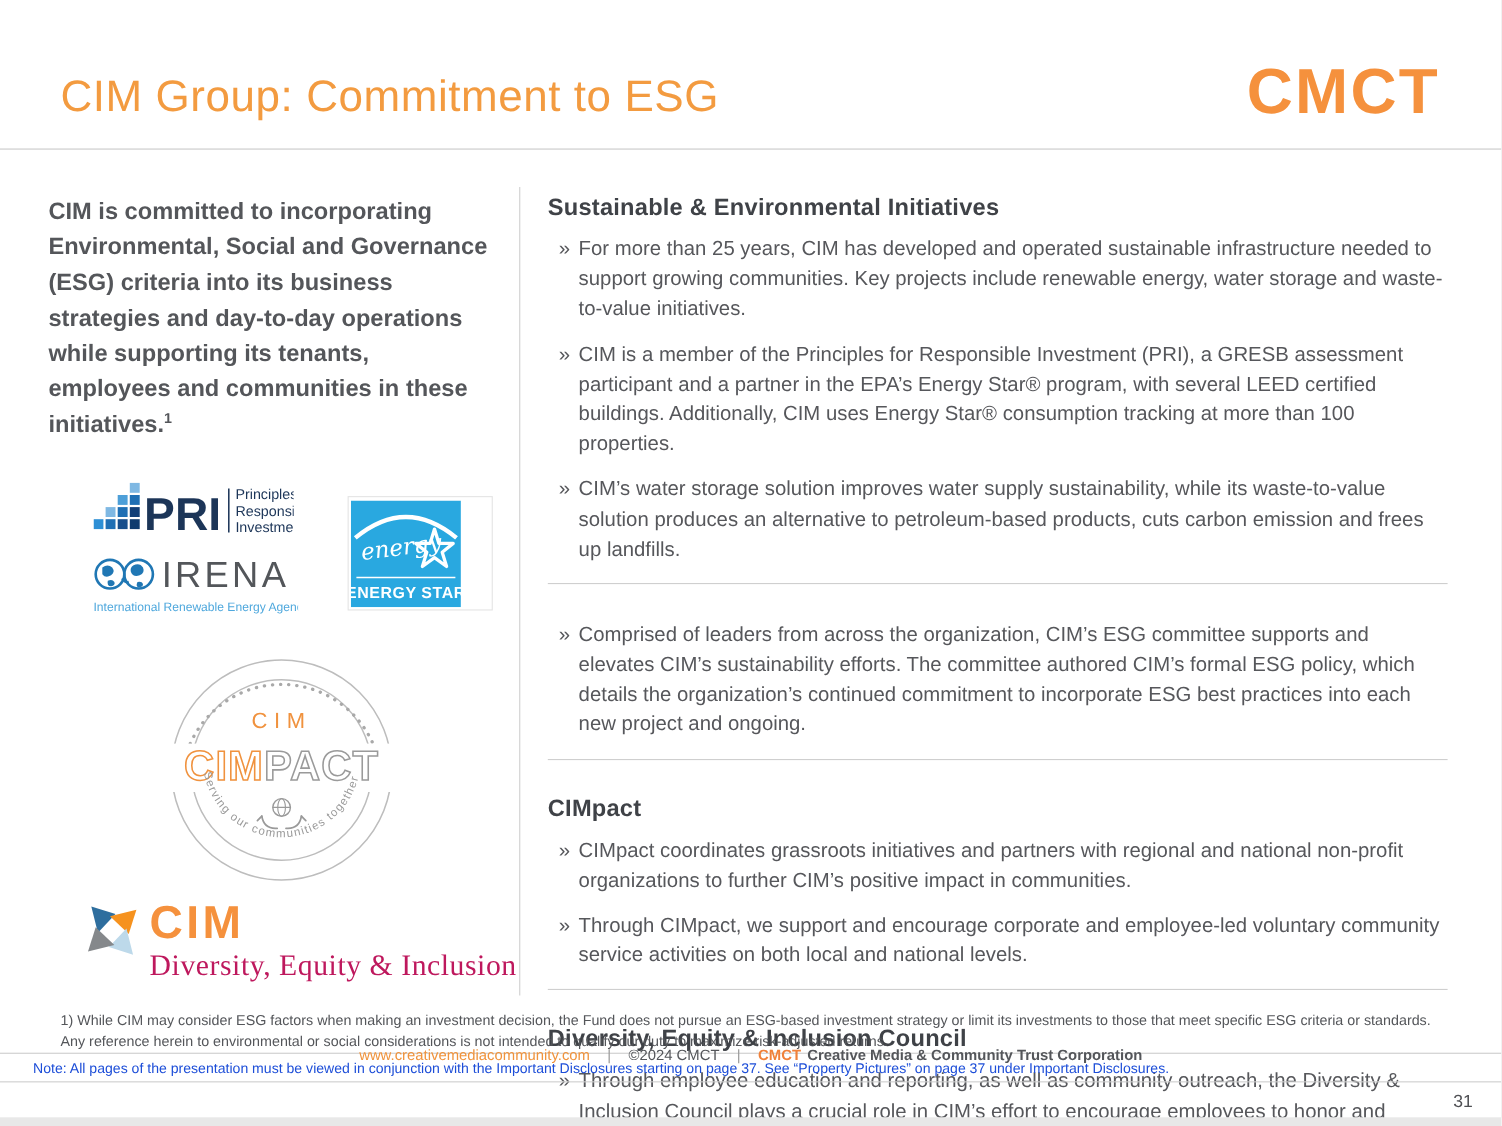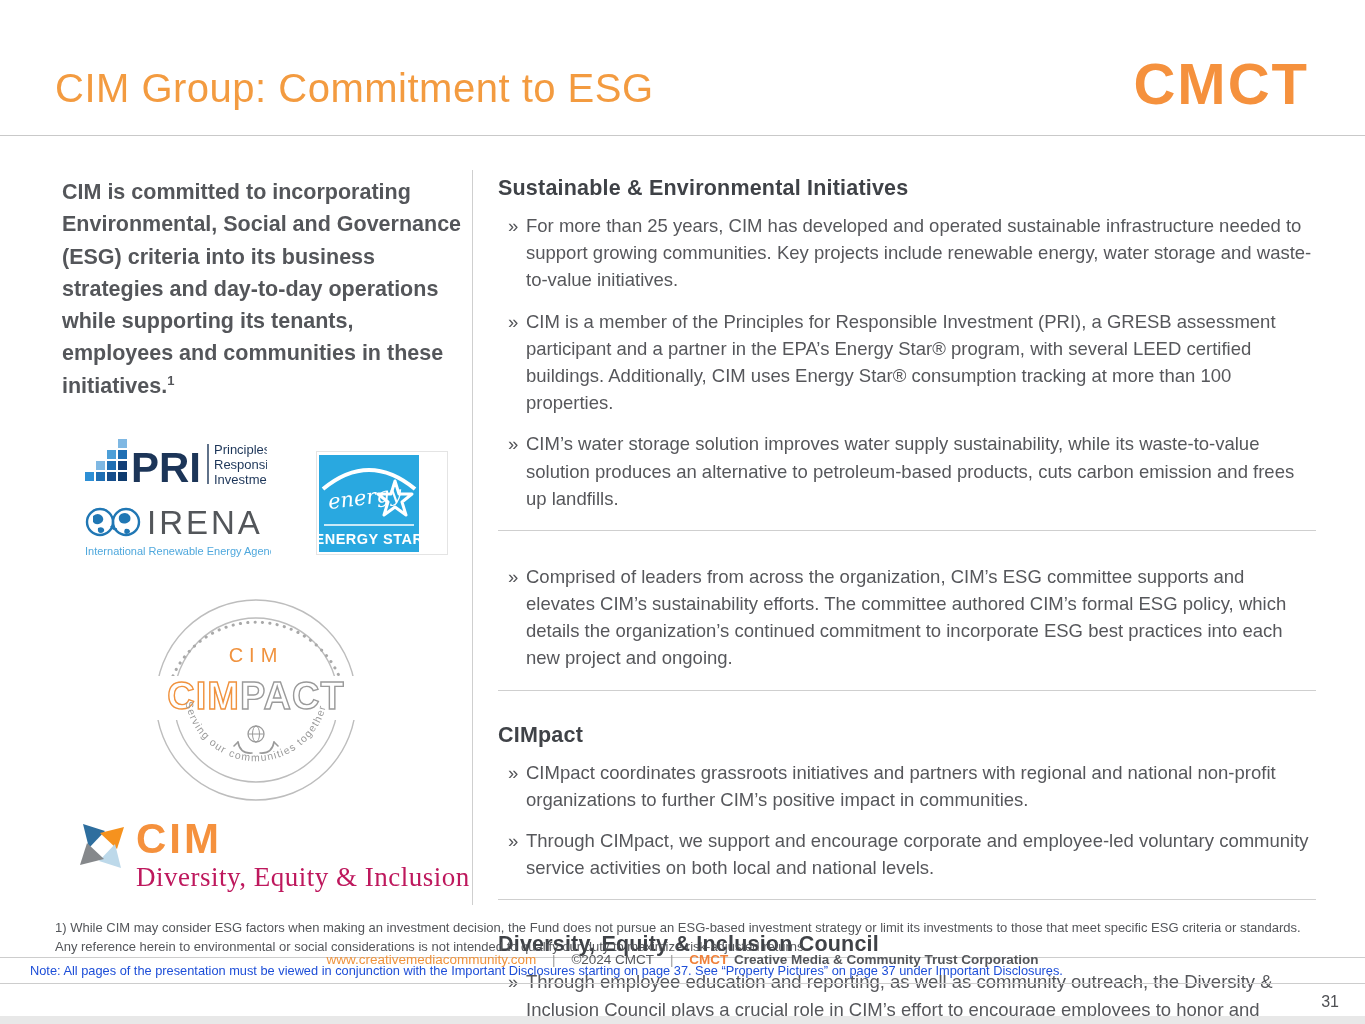--- a/index.html
+++ b/index.html
@@ -6,21 +6,21 @@
   html,body { background:#e8e8e8; }
   body { font-family:"Liberation Sans", sans-serif; }
   .slide { position:relative; width:1365px; height:1016px; background:#ffffff; overflow:hidden; margin:0 auto; }
 
   
   .hdr-title { position:absolute; left:55px; top:66px; font-size:40px; font-weight:400; color:#F39B40; letter-spacing:0.5px; }
   .cmct-logo { position:absolute; right:56px; top:50px; font-size:58px; font-weight:700; color:#F5913D; letter-spacing:2px; }
   .hdr-rule { position:absolute; left:0; top:135px; width:100%; border-top:1px solid #c9c9c9; }
 
   
-  .intro { position:absolute; left:62px; top:176px; width:400px; font-size:21.5px; font-weight:700; color:#54565A; line-height:1.5; }
+  .intro { position:absolute; left:44px; top:176px; width:400px; font-size:21.5px; font-weight:700; color:#54565A; line-height:1.5; }
   .intro sup { font-size:13px; }
 
   .pri-logo  { position:absolute; left:85px; top:438px; }
   .estar-box { position:absolute; left:316px; top:451px; width:132px; height:104px; border:1px solid #e4e4e4; }
   .estar     { position:absolute; left:2px; top:3px; }
   .irena-logo{ position:absolute; left:85px; top:502px; }
   .cimpact-badge { position:absolute; left:150px; top:594px; }
   .dei-logo { position:absolute; left:76px; top:818px; display:flex; align-items:flex-start; }
   .dei-text { margin-left:8px; }
   .dei-cim { font-size:42px; font-weight:700; color:#F5913D; letter-spacing:3px; line-height:1.0; }

